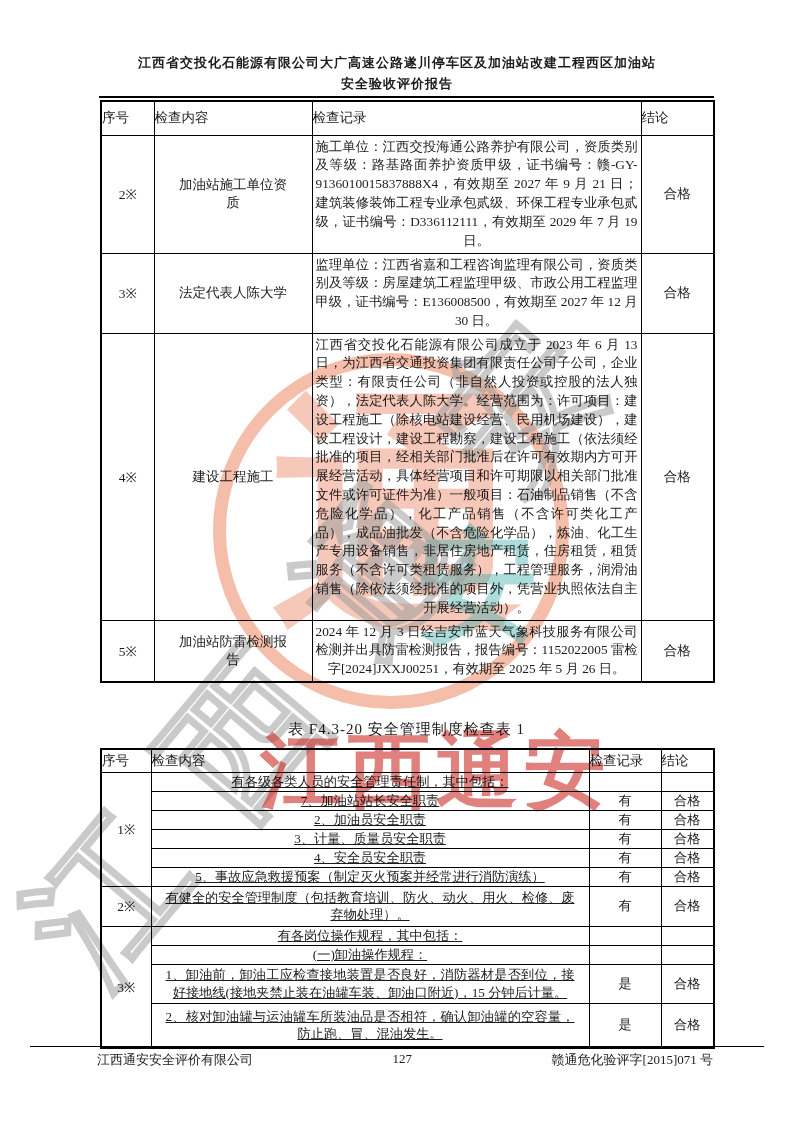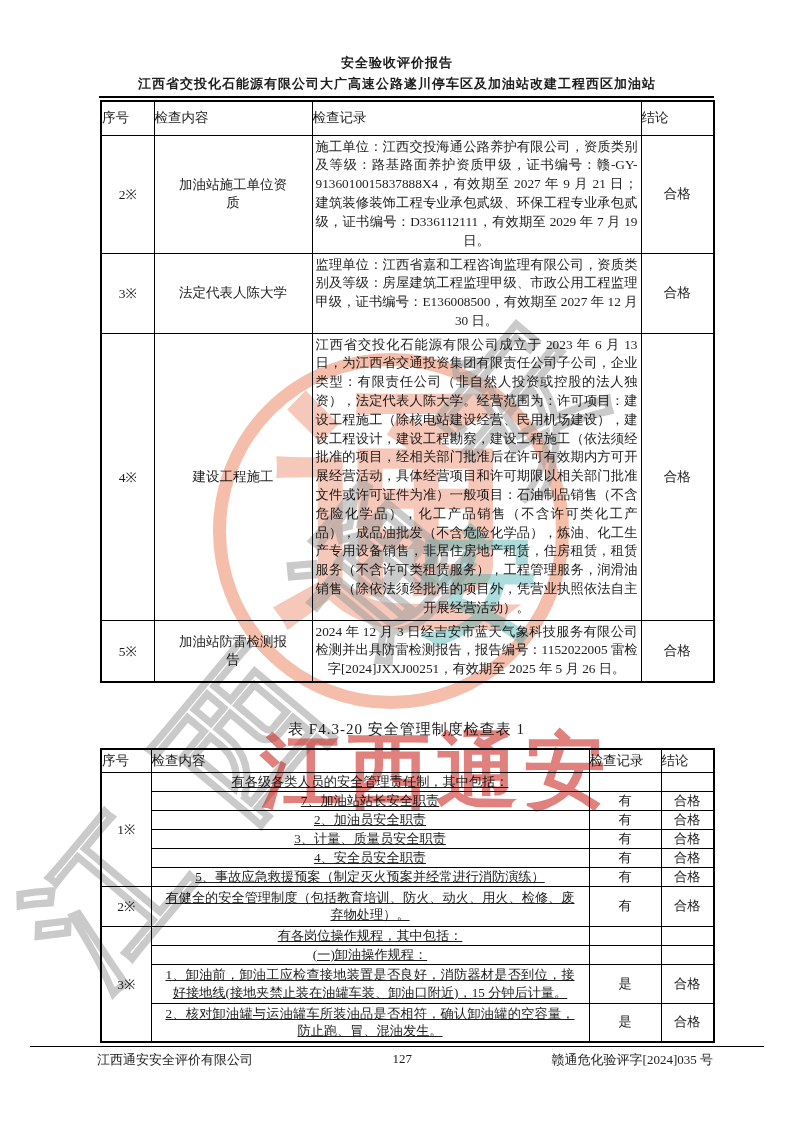--- a/index.html
+++ b/index.html
@@ -90,22 +90,22 @@
     font-size:82px; line-height:90px; letter-spacing:6px; white-space:nowrap;
     color:rgba(204,45,38,0.60);
   }
 </style>
 </head>
 <body>
 
 <div class="page">
 
   <div class="doc-header">
+    <div>江西省交投化石能源有限公司大广高速公路遂川停车区及加油站改建工程西区加油站</div>
     <div>安全验收评价报告</div>
-    <div>江西省交投化石能源有限公司大广高速公路遂川停车区及加油站改建工程西区加油站</div>
   </div>
   <div class="header-rule"></div>
 
   <table class="tbl tbl1">
     <colgroup>
         <col style="width:53px">
         <col style="width:158px">
         <col style="width:329px">
         <col style="width:73px">
       </colgroup>
@@ -205,33 +205,33 @@
     <tr style="height:19px">
       <td class="t2-content">(一)卸油操作规程：</td>
       <td class="t2-small"></td>
       <td class="t2-small"></td>
     </tr>
     <tr style="height:39px">
       <td class="t2-content">1、卸油前，卸油工应检查接地装置是否良好，消防器材是否到位，接好接地线(接地夹禁止装在油罐车装、卸油口附近)，15 分钟后计量。</td>
       <td class="t2-small">是</td>
       <td class="t2-small">合格</td>
     </tr>
-    <tr style="height:39px">
+    <tr style="height:45px">
       <td class="t2-content">2、核对卸油罐与运油罐车所装油品是否相符，确认卸油罐的空容量，防止跑、冒、混油发生。</td>
       <td class="t2-small">是</td>
       <td class="t2-small">合格</td>
     </tr>
   </tbody>
     </table>
 
   <div class="footer-rule"></div>
   <div class="doc-footer">
     <span>江西通安安全评价有限公司</span>
     <span>127</span>
-    <span>赣通危化验评字[2024]035 号</span>
+    <span>赣通危化验评字[2015]071 号</span>
   </div>
 
   <div class="watermark">
     <div class="wm-ring"></div>
     <div class="wm-stamp-glyph">通</div>
     <div class="wm-teal-glyph">安</div>
     <div class="wm-outline">江西通安</div>
     <div class="wm-red">江西通安</div>
   </div>
 

